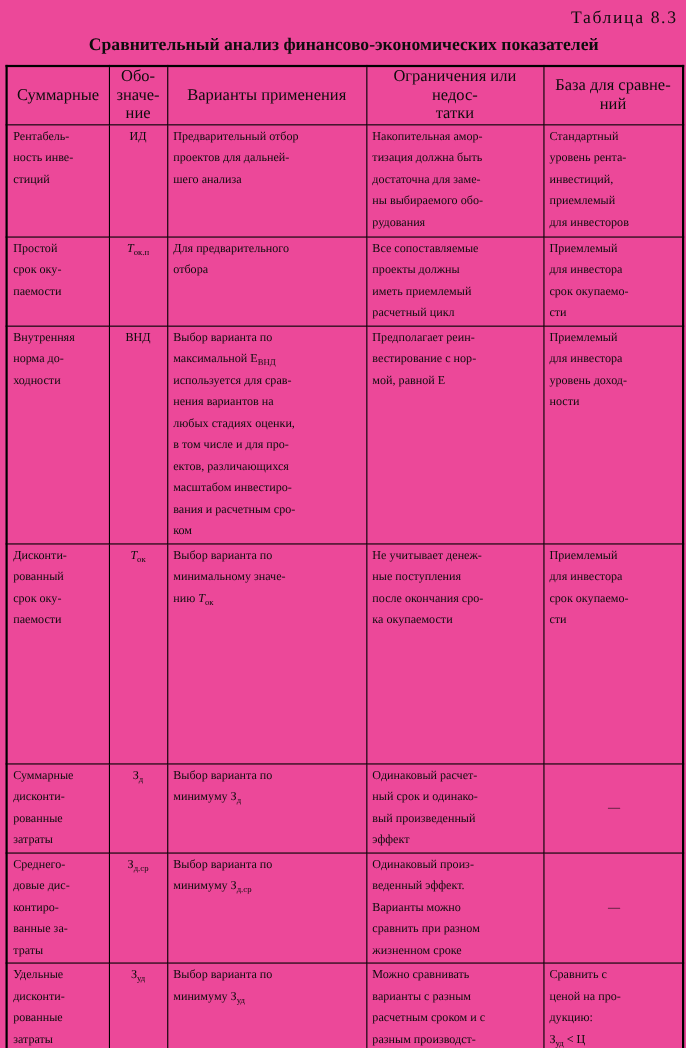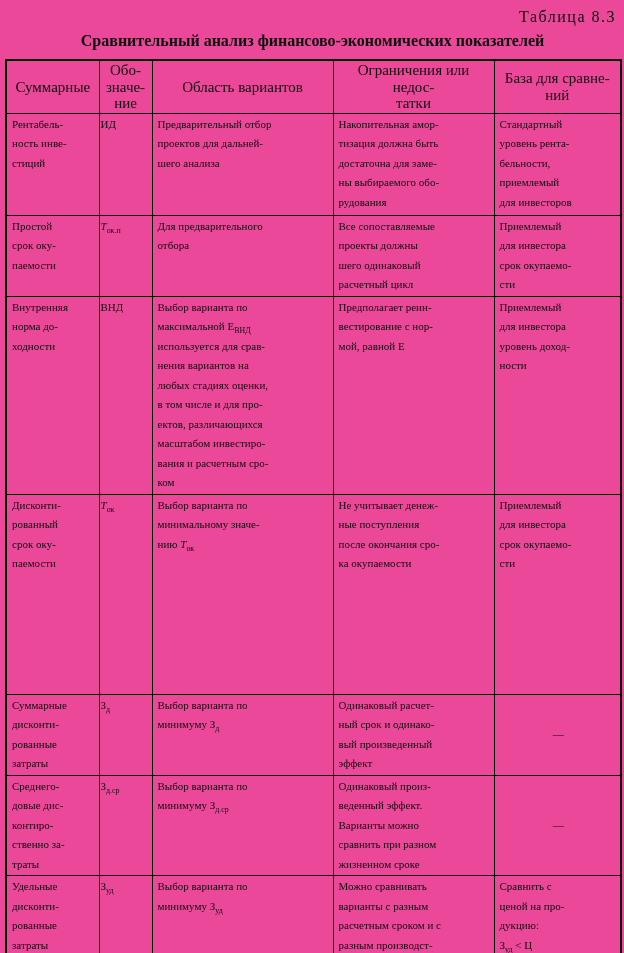--- a/index.html
+++ b/index.html
@@ -52,21 +52,21 @@
     padding: 1px 2px;
   }
   .cmp-table td {
     vertical-align: top;
     text-align: left;
     font-size: 11px;
     line-height: 19.5px;
     padding: 1px 3px 1px 5px;
   }
   .cmp-table td.col-designation {
-    text-align: left;
+    text-align: center;
     padding: 1px 1px;
   }
   .cmp-table td.dash-cell {
     vertical-align: middle;
     text-align: center;
   }
   .cmp-table sub {
     font-size: 0.72em;
     line-height: 0;
   }
@@ -96,21 +96,21 @@
       <col style="width:181px">
       <col style="width:161px">
       <col style="width:127px">
     </colgroup>
     <thead>
       <tr id="header-row">
           <th>Суммарные</th>
           <th>Обо-
 значе-
 ние</th>
-          <th>Область вариантов</th>
+          <th>Варианты применения</th>
           <th>Ограничения или недос-
 татки</th>
           <th>База для сравне-
 ний</th>
         </tr>
     </thead>
     <tbody id="table-body">
         <tr>
           <td class="col-indicator">Рентабель-
 ность инве-
@@ -119,34 +119,34 @@
           <td class="col-application">Предварительный отбор
 проектов для дальней-
 шего анализа</td>
           <td class="col-limitations">Накопительная амор-
 тизация должна быть
 достаточна для заме-
 ны выбираемого обо-
 рудования</td>
           <td class="col-base">Стандартный
 уровень рента-
-бельности,
+инвестиций,
 приемлемый
 для инвесторов</td>
         </tr>
         <tr>
           <td class="col-indicator">Простой
 срок оку-
 паемости</td>
           <td class="col-designation"><i>Т</i><sub>ок.п</sub></td>
           <td class="col-application">Для предварительного
 отбора</td>
           <td class="col-limitations">Все сопоставляемые
 проекты должны
-шего одинаковый
+иметь приемлемый
 расчетный цикл</td>
           <td class="col-base">Приемлемый
 для инвестора
 срок окупаемо-
 сти</td>
         </tr>
         <tr>
           <td class="col-indicator">Внутренняя
 норма до-
 ходности</td>
@@ -198,21 +198,21 @@
           <td class="col-limitations">Одинаковый расчет-
 ный срок и одинако-
 вый произведенный
 эффект</td>
           <td class="col-base dash-cell">—</td>
         </tr>
         <tr>
           <td class="col-indicator">Среднего-
 довые дис-
 контиро-
-ственно за-
+ванные за-
 траты</td>
           <td class="col-designation">З<sub>д.ср</sub></td>
           <td class="col-application">Выбор варианта по
 минимуму З<sub>д.ср</sub></td>
           <td class="col-limitations">Одинаковый произ-
 веденный эффект.
 Варианты можно
 сравнить при разном
 жизненном сроке</td>
           <td class="col-base dash-cell">—</td>

